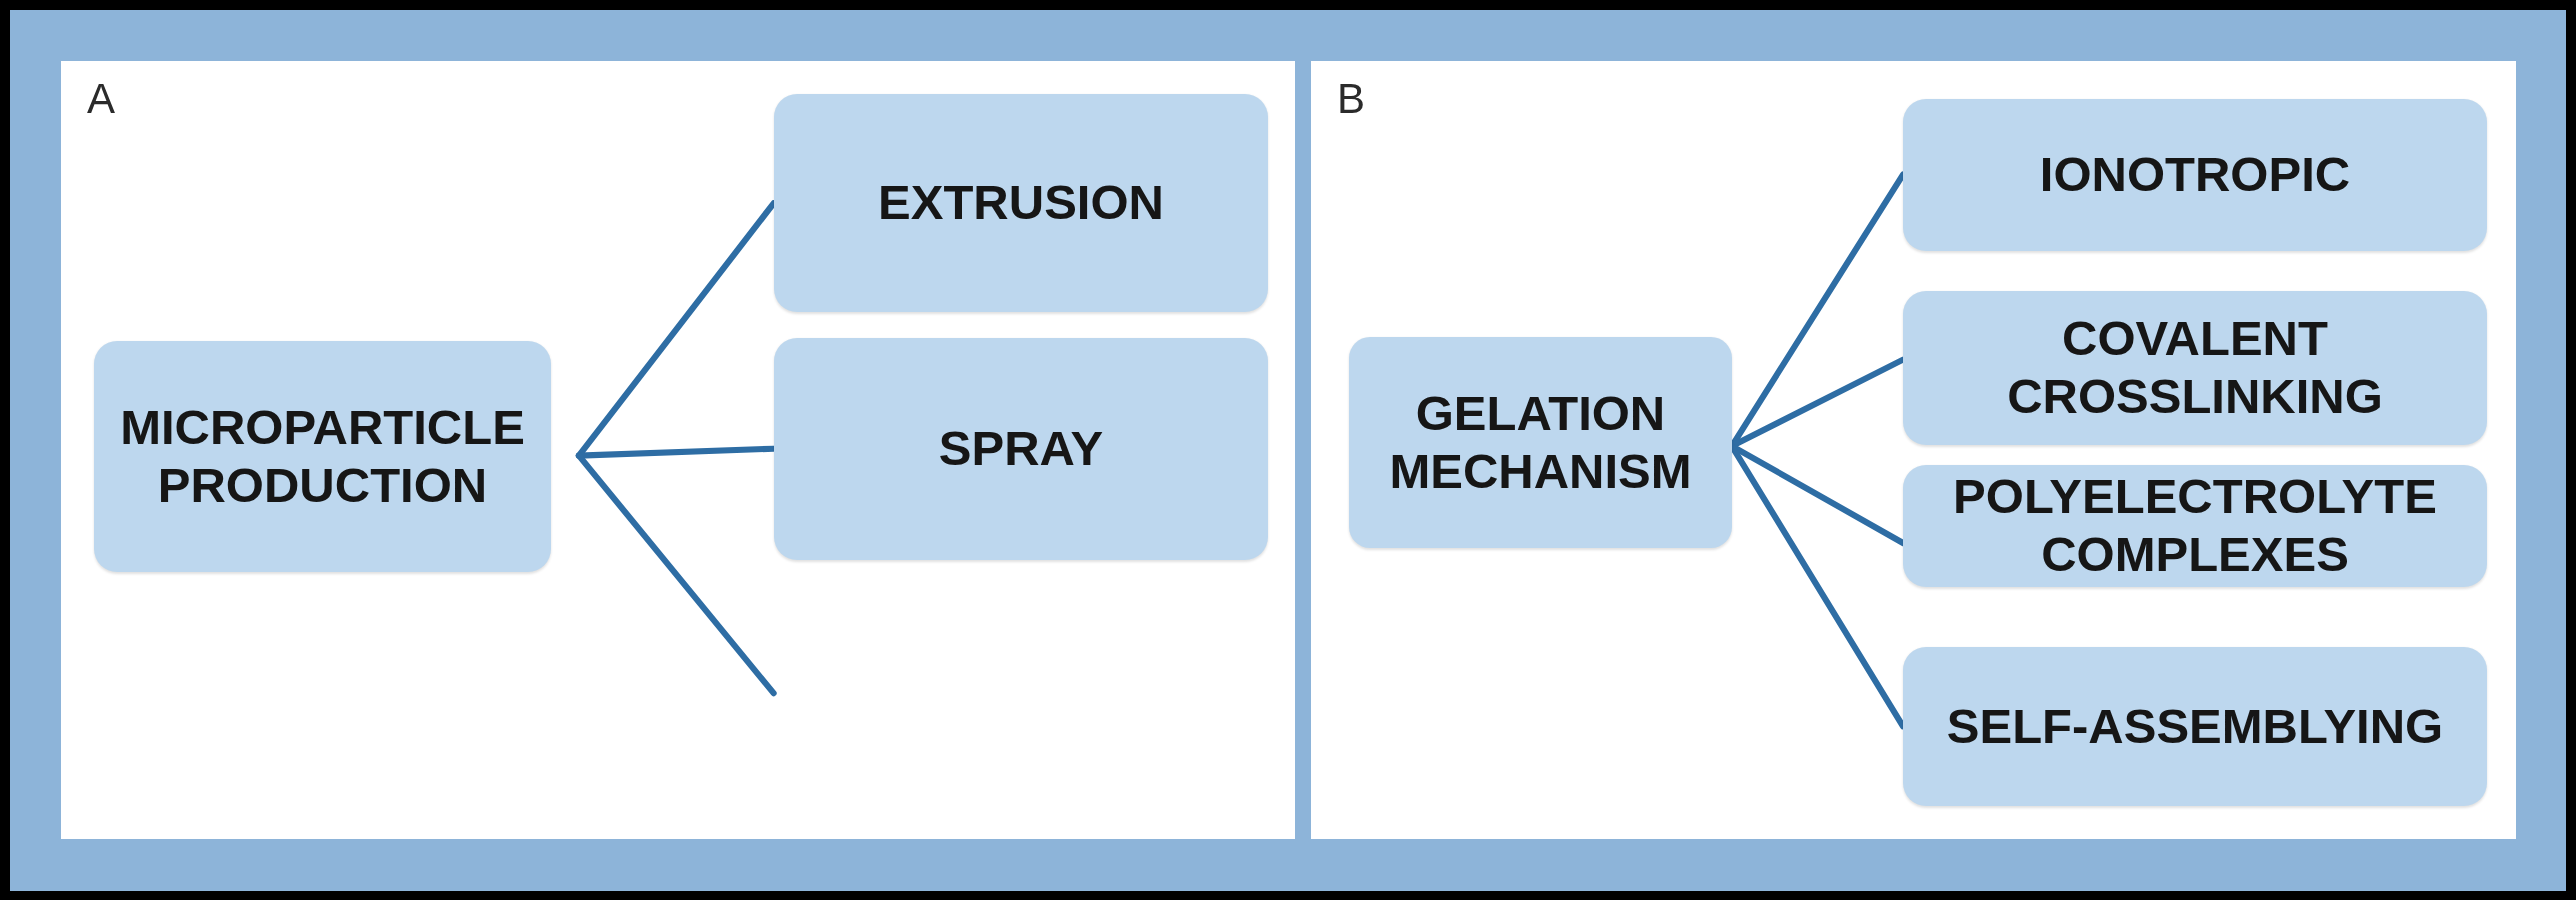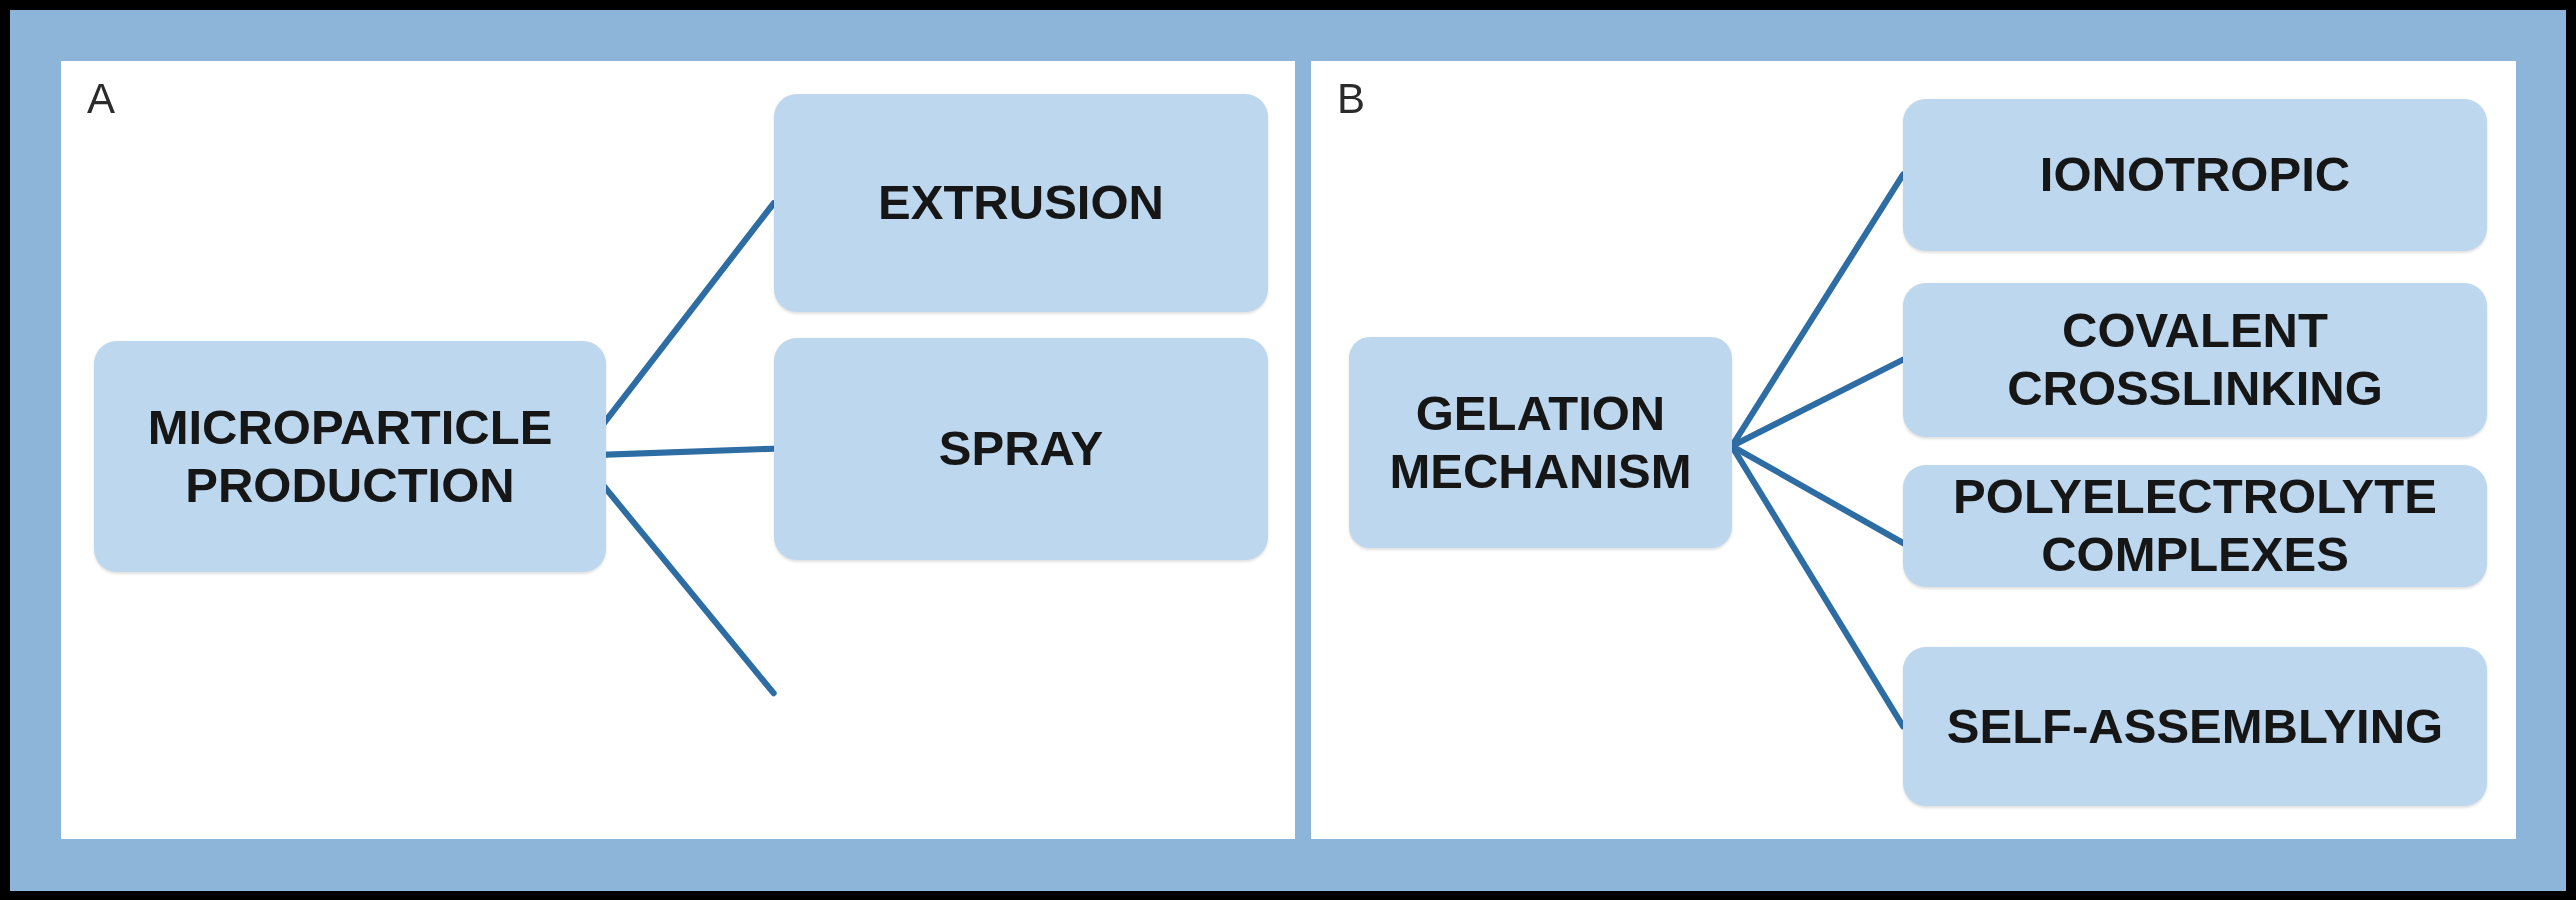--- a/index.html
+++ b/index.html
@@ -57,29 +57,29 @@
     width:100%;height:100%;
     pointer-events:none;
   }
   svg.connectors line{
     stroke:var(--line);
     stroke-width:7;
     stroke-linecap:round;
   }
 
   
-  .a-root{left:33px;top:280px;width:512px;height:231px;}
+  .a-root{left:33px;top:280px;width:457px;height:231px;}
   .a-b0{left:713px;top:33px;width:494px;height:218px;text-align:center;}
   .a-b1{left:713px;top:277px;width:494px;height:222px;justify-content:center;}
   .a-b2{left:713px;top:520px;width:494px;height:225px;}
 
   
   .b-root{left:38px;top:276px;width:383px;height:211px;border-radius:21px;}
   .b-b0{left:592px;top:38px;width:584px;height:152px;justify-content:center;}
-  .b-b1{left:592px;top:222px;width:584px;height:154px;}
+  .b-b1{left:592px;top:230px;width:584px;height:154px;}
   .b-b2{left:592px;top:404px;width:584px;height:122px;}
   .b-b3{left:592px;top:586px;width:584px;height:159px;}
 </style>
 </head>
 <body>
 
 <div class="frame">
 
   <div class="panel panel-a">
     <div class="panel-letter">A</div>

